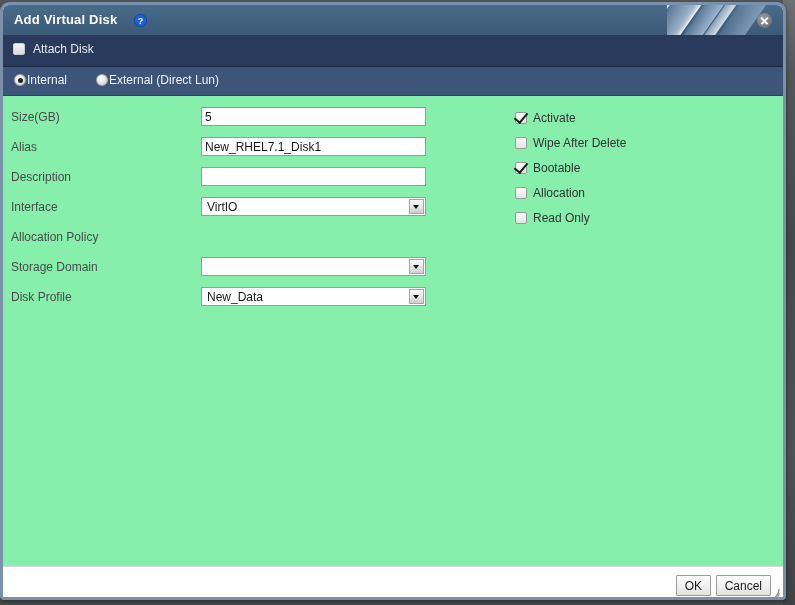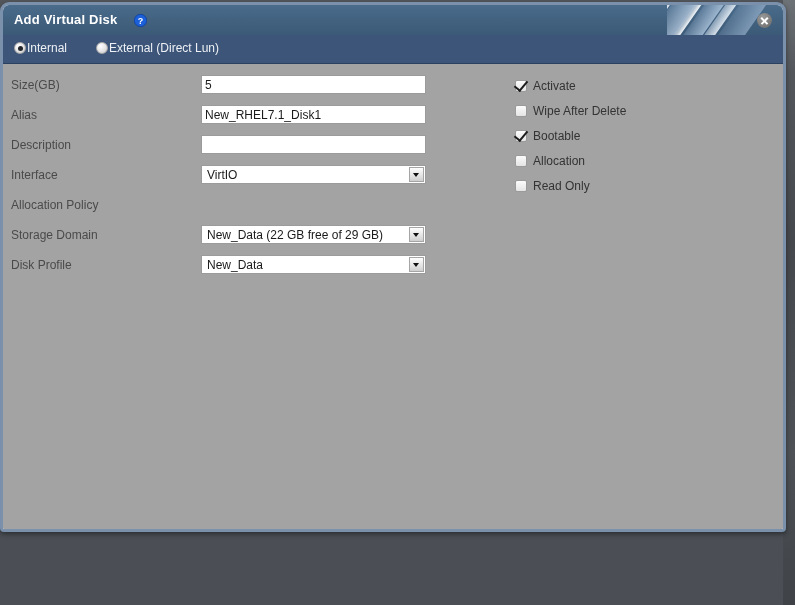--- a/index.html
+++ b/index.html
@@ -36,21 +36,21 @@
     width: 795px; height: 8px;
     background: #53575c;
   }
 
   
   #dialog {
     position: absolute;
     left: 0px;
     top: 2px;
     width: 786px;
-    height: 530px;
+    height: 598px;
     box-sizing: border-box;
     border: 3px solid #7a90ab;
     border-top-width: 3px;
     border-radius: 9px 9px 4px 4px;
     background: #ffffff;
     box-shadow: 0 2px 5px rgba(0,0,0,0.45);
     overflow: hidden;
   }
 
   
@@ -216,21 +216,21 @@
     height: 5px;
     margin: -2.5px 0 0 -2.5px;
     border-radius: 50%;
     background: #23252a;
   }
 
   
   #body-panel {
     position: relative;
     height: 470px;
-    background: #a3a3a3;
+    background: #86efac;
     border-bottom: 1px solid #d6d6d6;
   }
   .form-left {
     position: absolute;
     left: 0; top: 0;
     width: 470px;
   }
   .frow {
     position: absolute;
     left: 0;
@@ -382,20 +382,26 @@
     <div class="title-text">Add Virtual Disk</div>
     <span class="help-icon">
       <svg width="13" height="13" viewBox="0 0 13 13">
         <circle cx="6.5" cy="6.5" r="6.2" fill="#1b5fd9" stroke="#0e3f9c" stroke-width="0.8"></circle>
         <text x="6.5" y="10" font-family="Liberation Sans, sans-serif" font-size="9" font-weight="bold" fill="#ffffff" text-anchor="middle">?</text>
       </svg>
     </span>
     <div class="close-btn"></div>
   </div>
 
+  <div id="attach-band">
+    <div class="cb-row">
+      <span class="chk dark"></span>
+      <span class="cb-label">Attach Disk</span>
+    </div>
+  </div>
 
   <div id="radio-band">
     <div class="rd r1">
       <span class="radio on"></span>
       <span class="rd-label">Internal</span>
     </div>
     <div class="rd r2">
       <span class="radio"></span>
       <span class="rd-label">External (Direct Lun)</span>
     </div>
@@ -437,21 +443,20 @@
       </div>
 
       <div class="frow" style="top:131px">
         <div class="flabel">Allocation Policy</div>
       </div>
 
       <div class="frow" style="top:161px">
         <div class="flabel">Storage Domain</div>
         <div class="field-wrap">
           <div class="combo">
-            <span class="cval">New_Data (22 GB free of 29 GB)</span>
             <span class="arrow"></span>
           </div>
         </div>
       </div>
 
       <div class="frow" style="top:191px">
         <div class="flabel">Disk Profile</div>
         <div class="field-wrap">
           <div class="combo">
             <span class="cval">New_Data</span>

